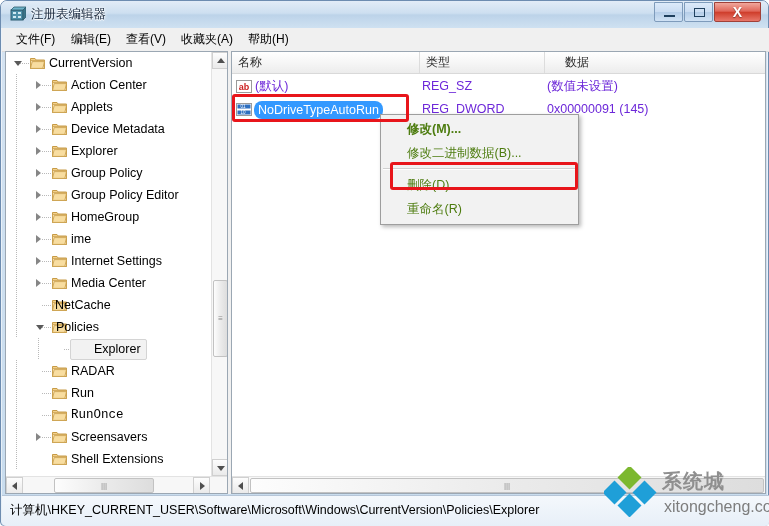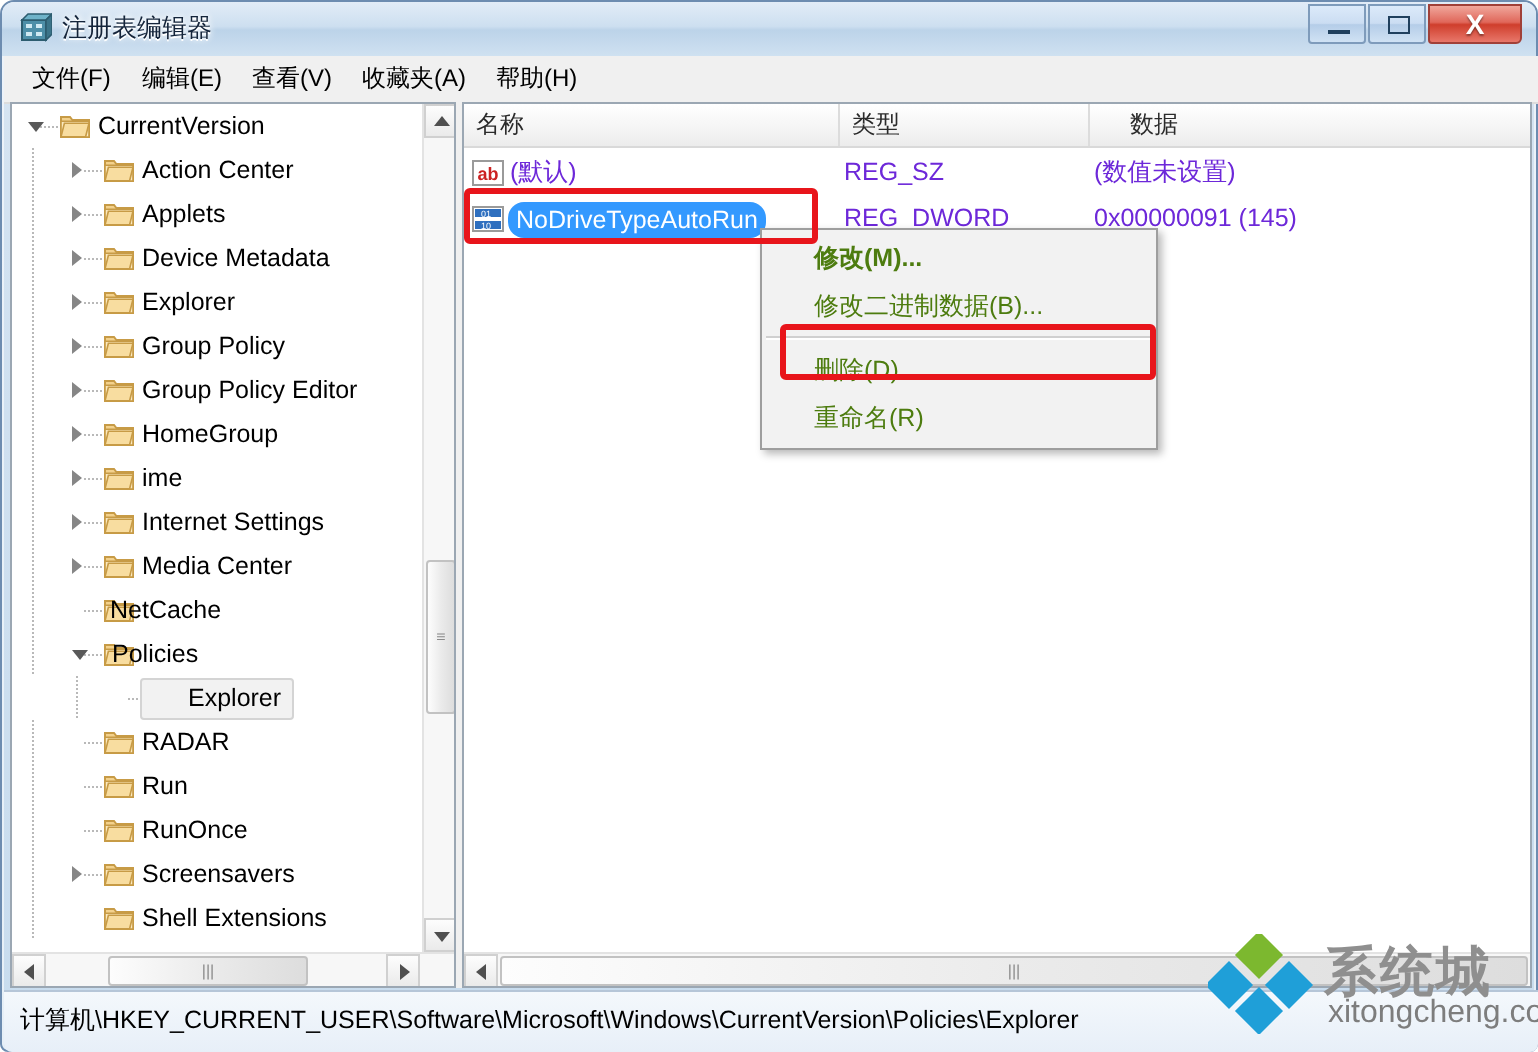--- a/index.html
+++ b/index.html
@@ -354,21 +354,21 @@
   #watermark {
     position: absolute;
     left: 603px; top: 466px;
     width: 160px; height: 54px;
     z-index: 80;
     pointer-events: none;
   }
   #wm-text {
     position: absolute;
     left: 58px; top: 1px;
-    font-size: 27px;
+    font-size: 20px;
     font-weight: bold;
     color: #8f8f8f;
     letter-spacing: 1px;
     white-space: nowrap;
     font-family: "DejaVu Sans", sans-serif;
   }
   #wm-sub {
     position: absolute;
     left: 60px; top: 31px;
     font-size: 16px;
@@ -589,21 +589,21 @@
             <span class="tree-label" style="left: 65px;">Run</span>
           </div>
           <div class="tree-row">
             <div class="dotline" style="left: 10px;"></div>
             <div class="dotline-h" style="left: 36px; width: 9px;"></div>
             <svg class="folder" viewBox="0 0 15 13" style="left: 46px;">
               <path d="M0.5 2.5 L5 2.5 L6.2 4 L14.5 4 L14.5 12.5 L0.5 12.5 Z" fill="#f3d18c" stroke="#c79b46" stroke-width="1"></path>
               <path d="M0.5 4.6 L14.5 4.6 L14.5 12.5 L0.5 12.5 Z" fill="#fbe9bf" stroke="#c79b46" stroke-width="0.8"></path>
               <path d="M2.2 5.6 L14.5 5.6 L12.8 12.4 L0.5 12.4 Z" fill="#f8dda0" stroke="#c79b46" stroke-width="0.8"></path>
             </svg>
-            <span class="tree-label" style="left: 65px;">RunOnce</span>
+            <span class="tree-label" style="left: 65px; font-family: Liberation Mono, monospace;">RunOnce</span>
           </div>
           <div class="tree-row">
             <div class="dotline" style="left: 10px;"></div>
             <div class="dotline-h" style="left: 36px; width: 9px;"></div>
             <div class="arrow" style="left: 30px;"></div>
             <svg class="folder" viewBox="0 0 15 13" style="left: 46px;">
               <path d="M0.5 2.5 L5 2.5 L6.2 4 L14.5 4 L14.5 12.5 L0.5 12.5 Z" fill="#f3d18c" stroke="#c79b46" stroke-width="1"></path>
               <path d="M0.5 4.6 L14.5 4.6 L14.5 12.5 L0.5 12.5 Z" fill="#fbe9bf" stroke="#c79b46" stroke-width="0.8"></path>
               <path d="M2.2 5.6 L14.5 5.6 L12.8 12.4 L0.5 12.4 Z" fill="#f8dda0" stroke="#c79b46" stroke-width="0.8"></path>
             </svg>

